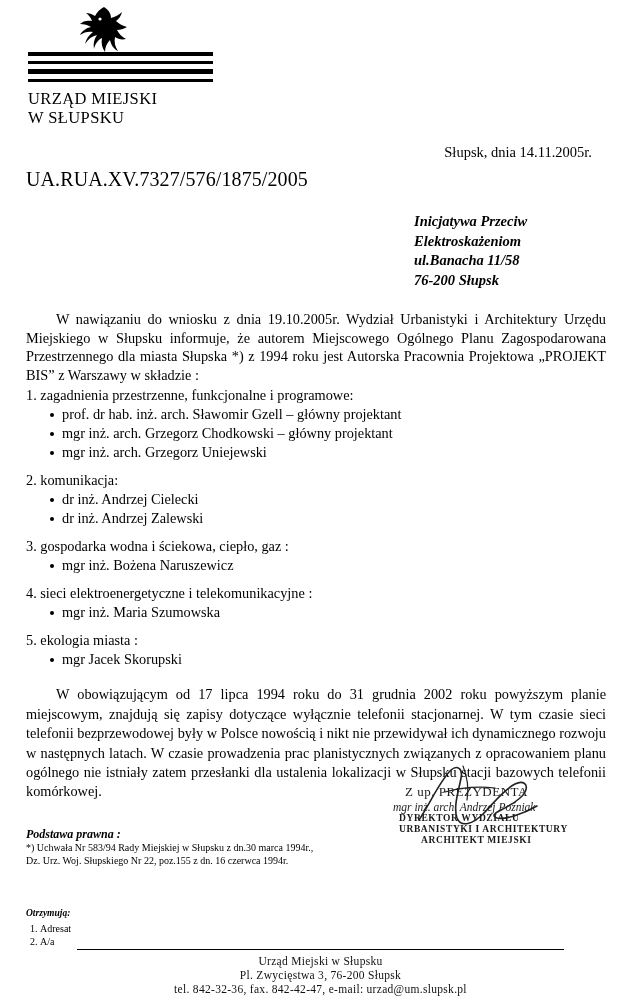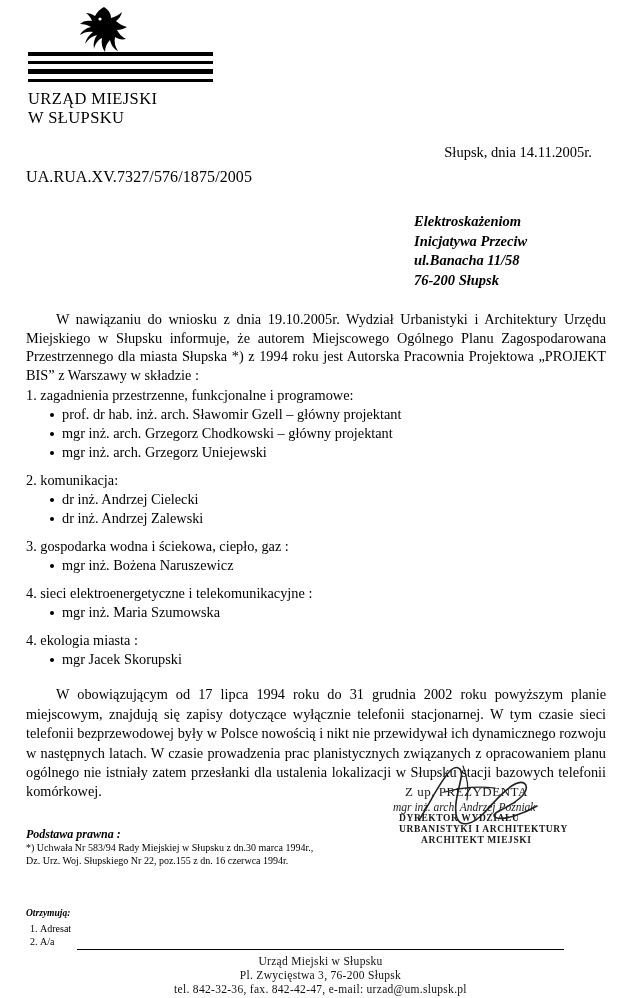--- a/index.html
+++ b/index.html
@@ -71,21 +71,21 @@
   .place-date {
     position: absolute;
     right: 14px;
     top: 0px;
     font-size: 14.5px;
   }
   .ref-no {
     position: absolute;
     left: 0px;
     top: 24px;
-    font-size: 16px;
+    font-size: 20px;
     letter-spacing: 0.1px;
   }
 
   
   .addressee {
     margin-top: 22px;
     margin-left: 388px;
     font-weight: bold;
     font-style: italic;
     font-size: 14.5px;
@@ -242,22 +242,22 @@
       <span class="line2">W SŁUPSKU</span>
     </div>
   </div>
 
   <div class="refrow">
     <div class="place-date">Słupsk, dnia 14.11.2005r.</div>
     <div class="ref-no">UA.RUA.XV.7327/576/1875/2005</div>
   </div>
 
   <div class="addressee">
+    <div>Inicjatywa Przeciw</div>
     <div>Elektroskażeniom</div>
-    <div>Inicjatywa Przeciw</div>
     <div>ul.Banacha 11/58</div>
     <div>76-200 Słupsk</div>
   </div>
 
   <div class="body-text">
     <p class="para">W nawiązaniu do wniosku z dnia 19.10.2005r. Wydział Urbanistyki i Architektury Urzędu Miejskiego w Słupsku informuje, że autorem Miejscowego Ogólnego Planu Zagospodarowana Przestrzennego dla miasta Słupska *) z 1994 roku jest Autorska Pracownia Projektowa „PROJEKT BIS” z Warszawy w składzie :</p>
 
     <p class="sectitle">1. zagadnienia przestrzenne, funkcjonalne i programowe:</p>
     <ul class="bullets">
       <li>prof. dr hab. inż. arch. Sławomir Gzell – główny projektant</li>
@@ -274,21 +274,21 @@
     <p class="sectitle spaced">3. gospodarka wodna i ściekowa, ciepło, gaz :</p>
     <ul class="bullets">
       <li>mgr inż. Bożena Naruszewicz</li>
     </ul>
 
     <p class="sectitle spaced">4. sieci elektroenergetyczne i telekomunikacyjne :</p>
     <ul class="bullets">
       <li>mgr inż. Maria Szumowska</li>
     </ul>
 
-    <p class="sectitle spaced">4. ekologia miasta :</p>
+    <p class="sectitle spaced">5. ekologia miasta :</p>
     <ul class="bullets">
       <li>mgr Jacek Skorupski</li>
     </ul>
 
     <p class="closing para">W obowiązującym od 17 lipca 1994 roku do 31 grudnia 2002 roku powyższym planie miejscowym, znajdują się zapisy dotyczące wyłącznie telefonii stacjonarnej. W tym czasie sieci telefonii bezprzewodowej były w Polsce nowością i nikt nie przewidywał ich dynamicznego rozwoju w następnych latach. W czasie prowadzenia prac planistycznych związanych z opracowaniem planu ogólnego nie istniały zatem przesłanki dla ustalenia lokalizacji w Słupsku stacji bazowych telefonii komórkowej.</p>
   </div>
 
   <div class="legal">
     <span class="head l">Podstawa prawna :</span>
     <span class="l">*) Uchwała Nr 583/94 Rady Miejskiej w Słupsku z dn.30 marca 1994r.,</span>

